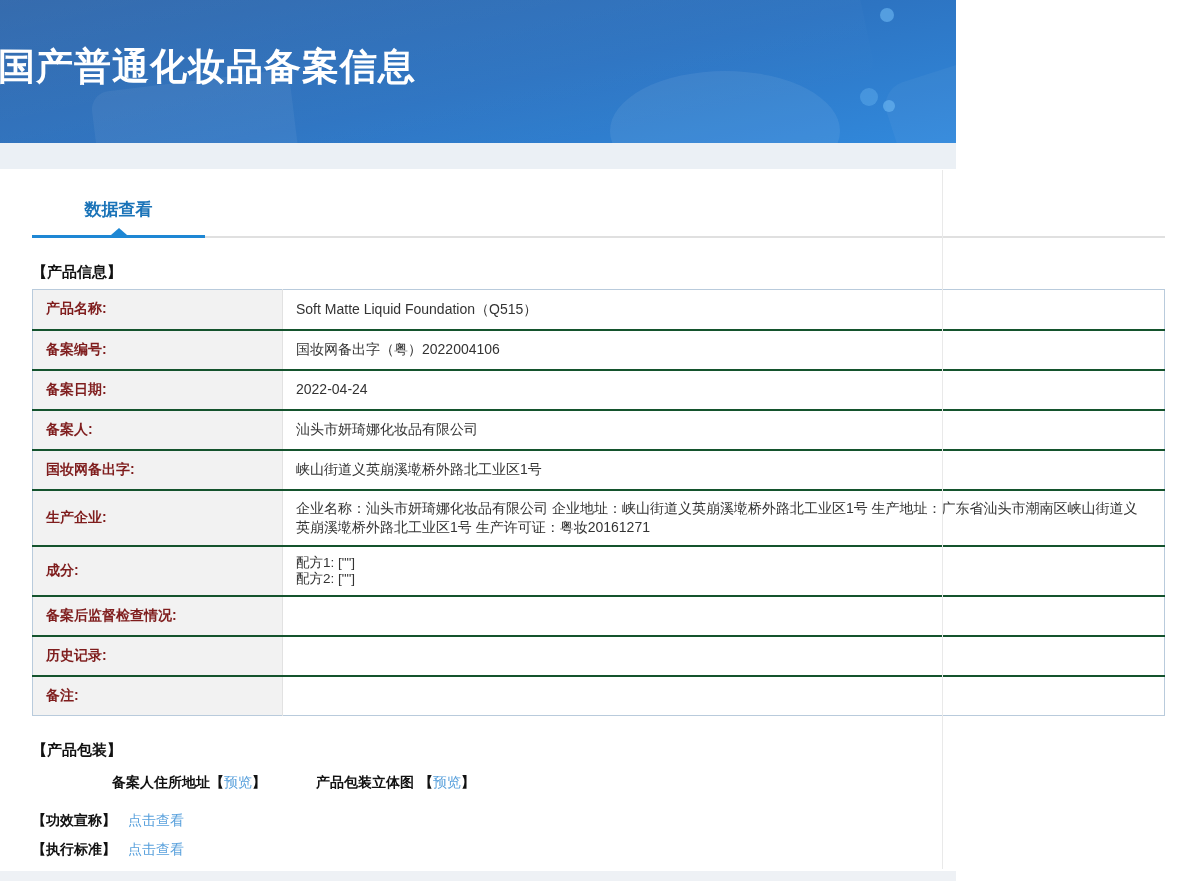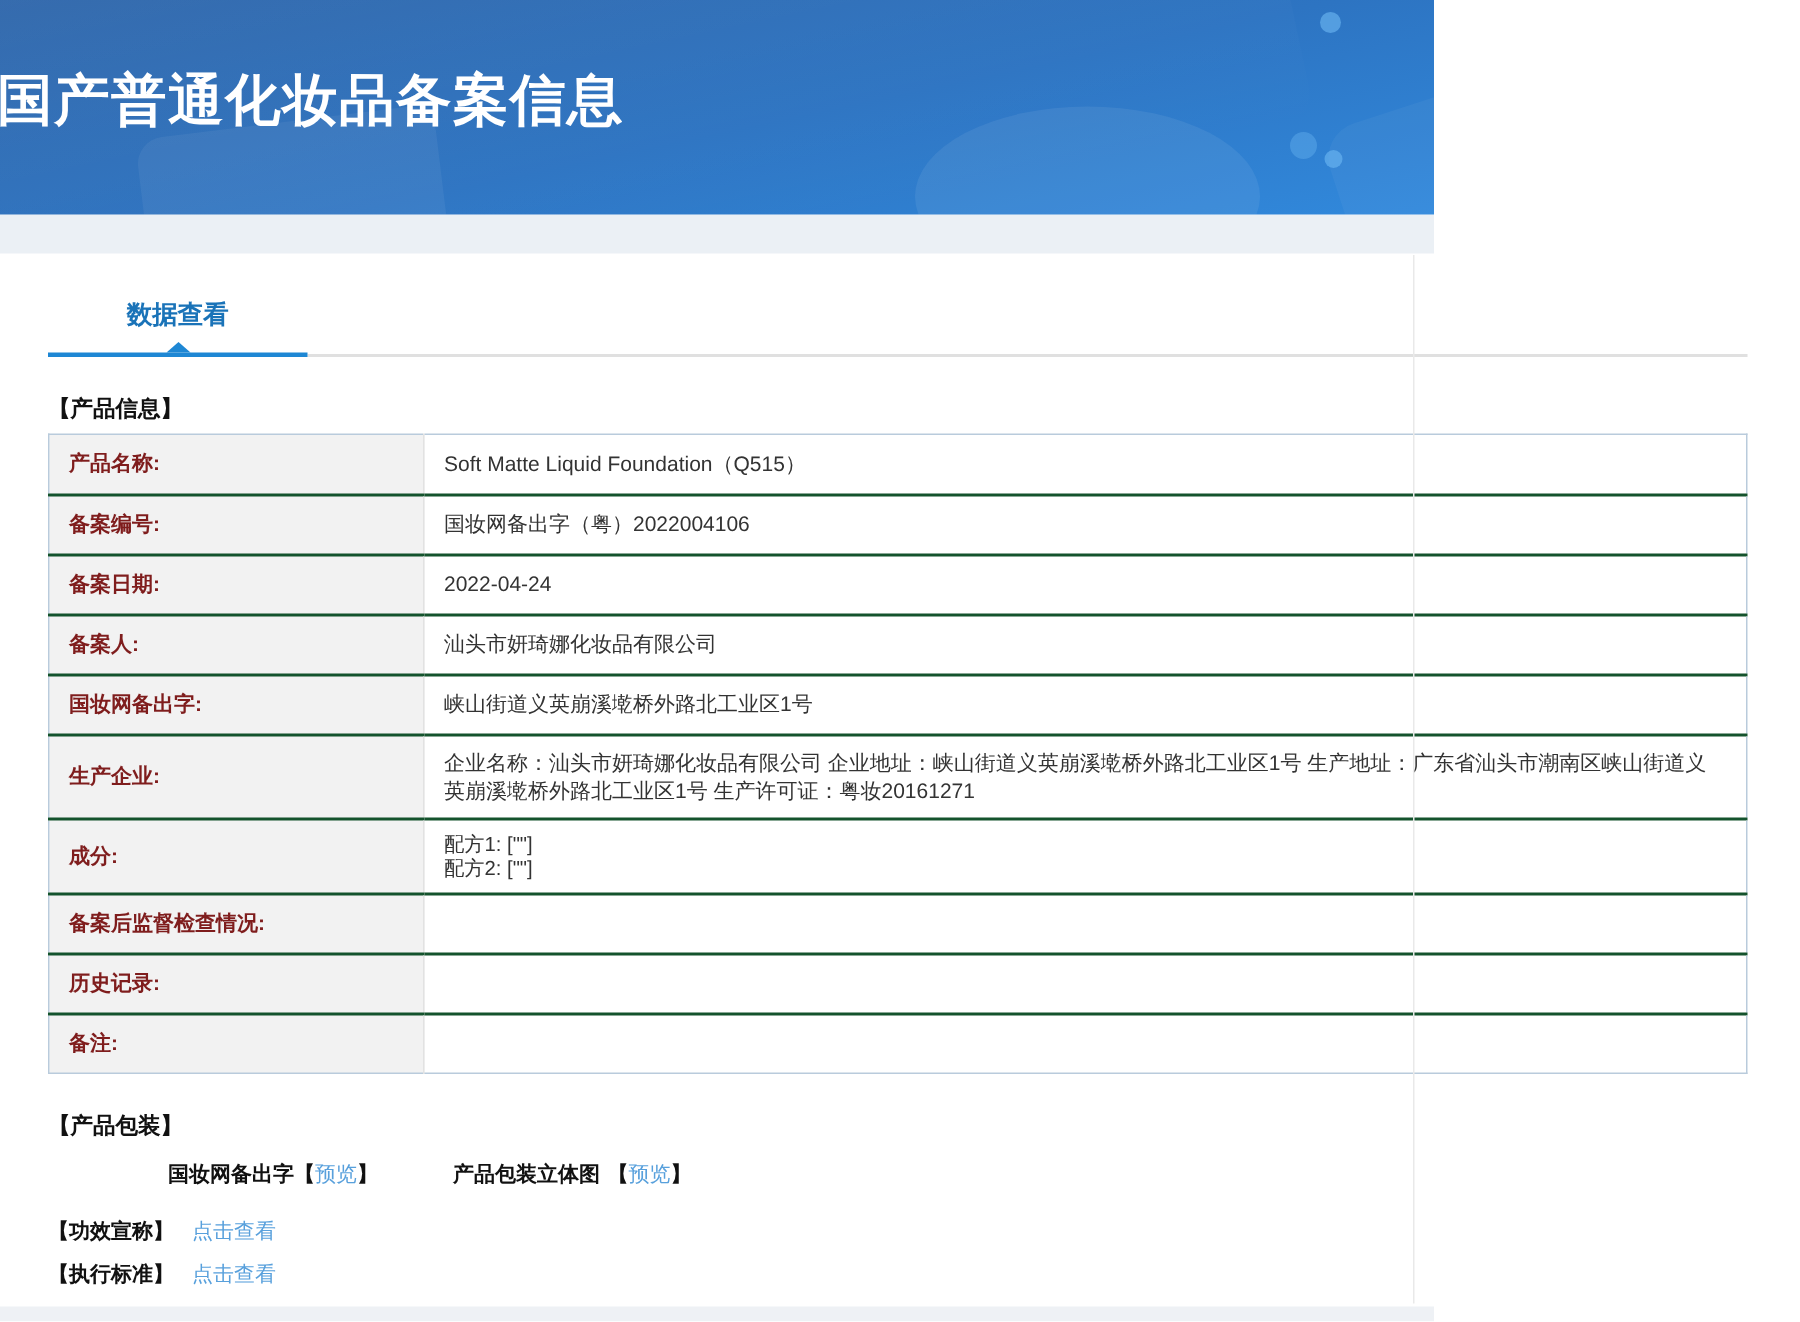--- a/index.html
+++ b/index.html
@@ -189,21 +189,21 @@
           <th>备注:</th>
           <td></td>
         </tr>
       </tbody>
     </table>
 
     <h2 class="section-title">【产品包装】</h2>
 
     <div class="packaging-row">
       <div class="pack-item">
-        <span class="pack-label">国妆网备出字</span><span class="bracket bracket-open">【</span><a class="link">预览</a><span class="bracket">】</span>
+        <span class="pack-label">备案人住所地址</span><span class="bracket bracket-open">【</span><a class="link">预览</a><span class="bracket">】</span>
       </div>
       <div class="pack-item">
         <span class="pack-label">产品包装立体图</span><span class="bracket bracket-open">【</span><a class="link">预览</a><span class="bracket">】</span>
       </div>
     </div>
 
     <div class="bottom-link-row">
       <span class="bold-label">【功效宣称】</span><a class="link">点击查看</a>
     </div>
 

